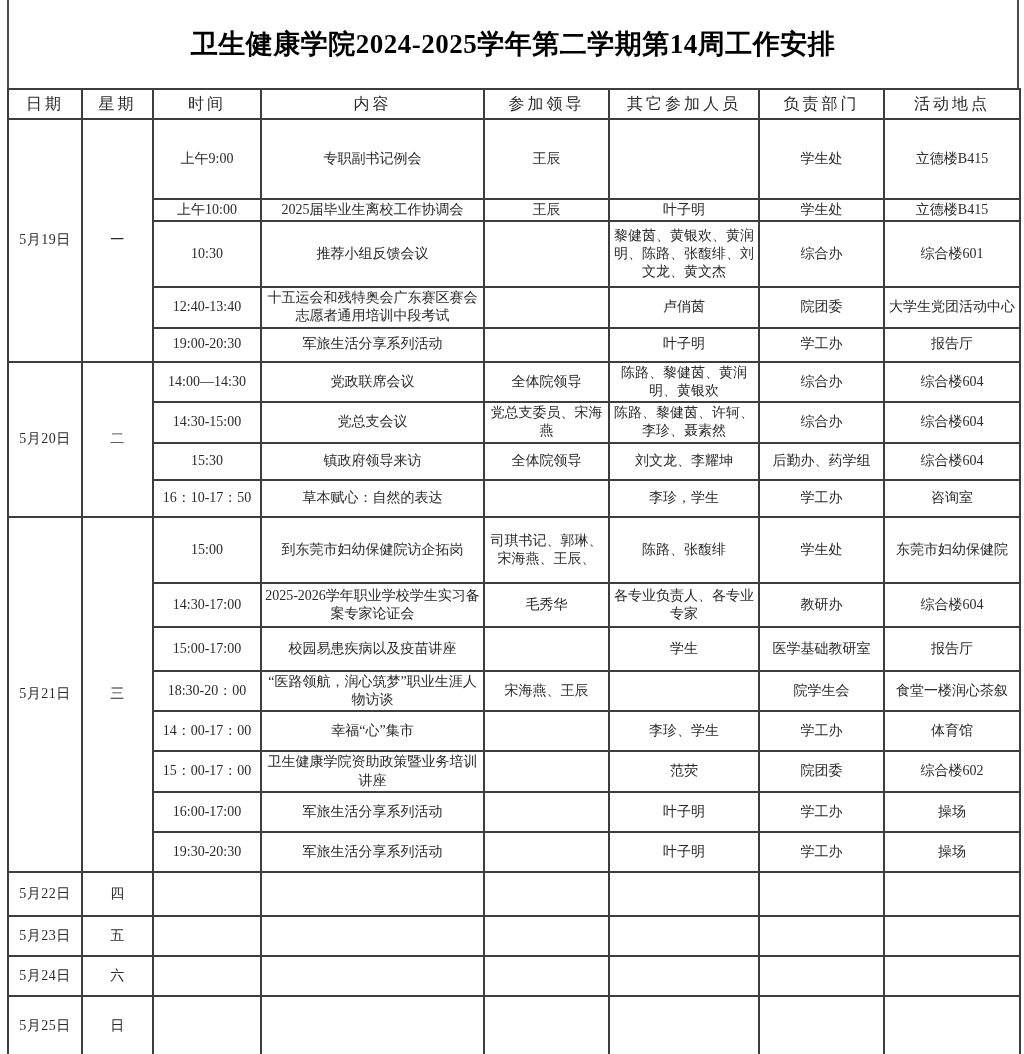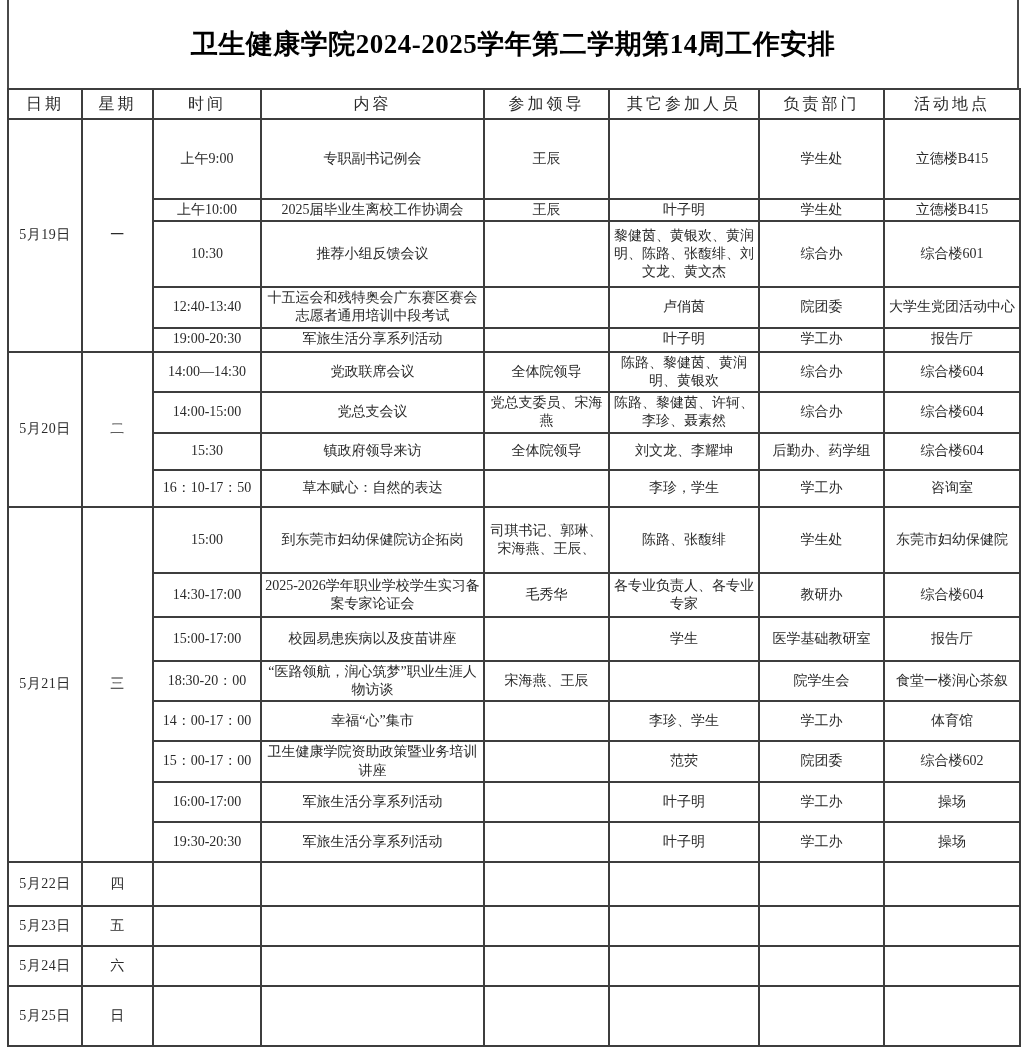--- a/index.html
+++ b/index.html
@@ -128,40 +128,40 @@
           <td class="c-location">综合楼601</td>
         </tr>
         <tr style="height: 39px;">
           <td class="c-time">12:40-13:40</td>
           <td class="c-content">十五运会和残特奥会广东赛区赛会志愿者通用培训中段考试</td>
           <td class="c-leaders"></td>
           <td class="c-others">卢俏茵</td>
           <td class="c-department">院团委</td>
           <td class="c-location">大学生党团活动中心</td>
         </tr>
-        <tr style="height: 24px;">
+        <tr style="height: 34px;">
           <td class="c-time">19:00-20:30</td>
           <td class="c-content">军旅生活分享系列活动</td>
           <td class="c-leaders"></td>
           <td class="c-others">叶子明</td>
           <td class="c-department">学工办</td>
           <td class="c-location">报告厅</td>
         </tr>
         <tr style="height: 40px;">
           <td rowspan="4" class="c-date">5月20日</td>
           <td rowspan="4" class="c-weekday">二</td>
           <td class="c-time">14:00—14:30</td>
           <td class="c-content">党政联席会议</td>
           <td class="c-leaders">全体院领导</td>
           <td class="c-others">陈路、黎健茵、黄润明、黄银欢</td>
           <td class="c-department">综合办</td>
           <td class="c-location">综合楼604</td>
         </tr>
         <tr style="height: 41px;">
-          <td class="c-time">14:00-15:00</td>
+          <td class="c-time">14:30-15:00</td>
           <td class="c-content">党总支会议</td>
           <td class="c-leaders">党总支委员、宋海燕</td>
           <td class="c-others">陈路、黎健茵、许轲、李珍、聂素然</td>
           <td class="c-department">综合办</td>
           <td class="c-location">综合楼604</td>
         </tr>
         <tr style="height: 37px;">
           <td class="c-time">15:30</td>
           <td class="c-content">镇政府领导来访</td>
           <td class="c-leaders">全体院领导</td>

